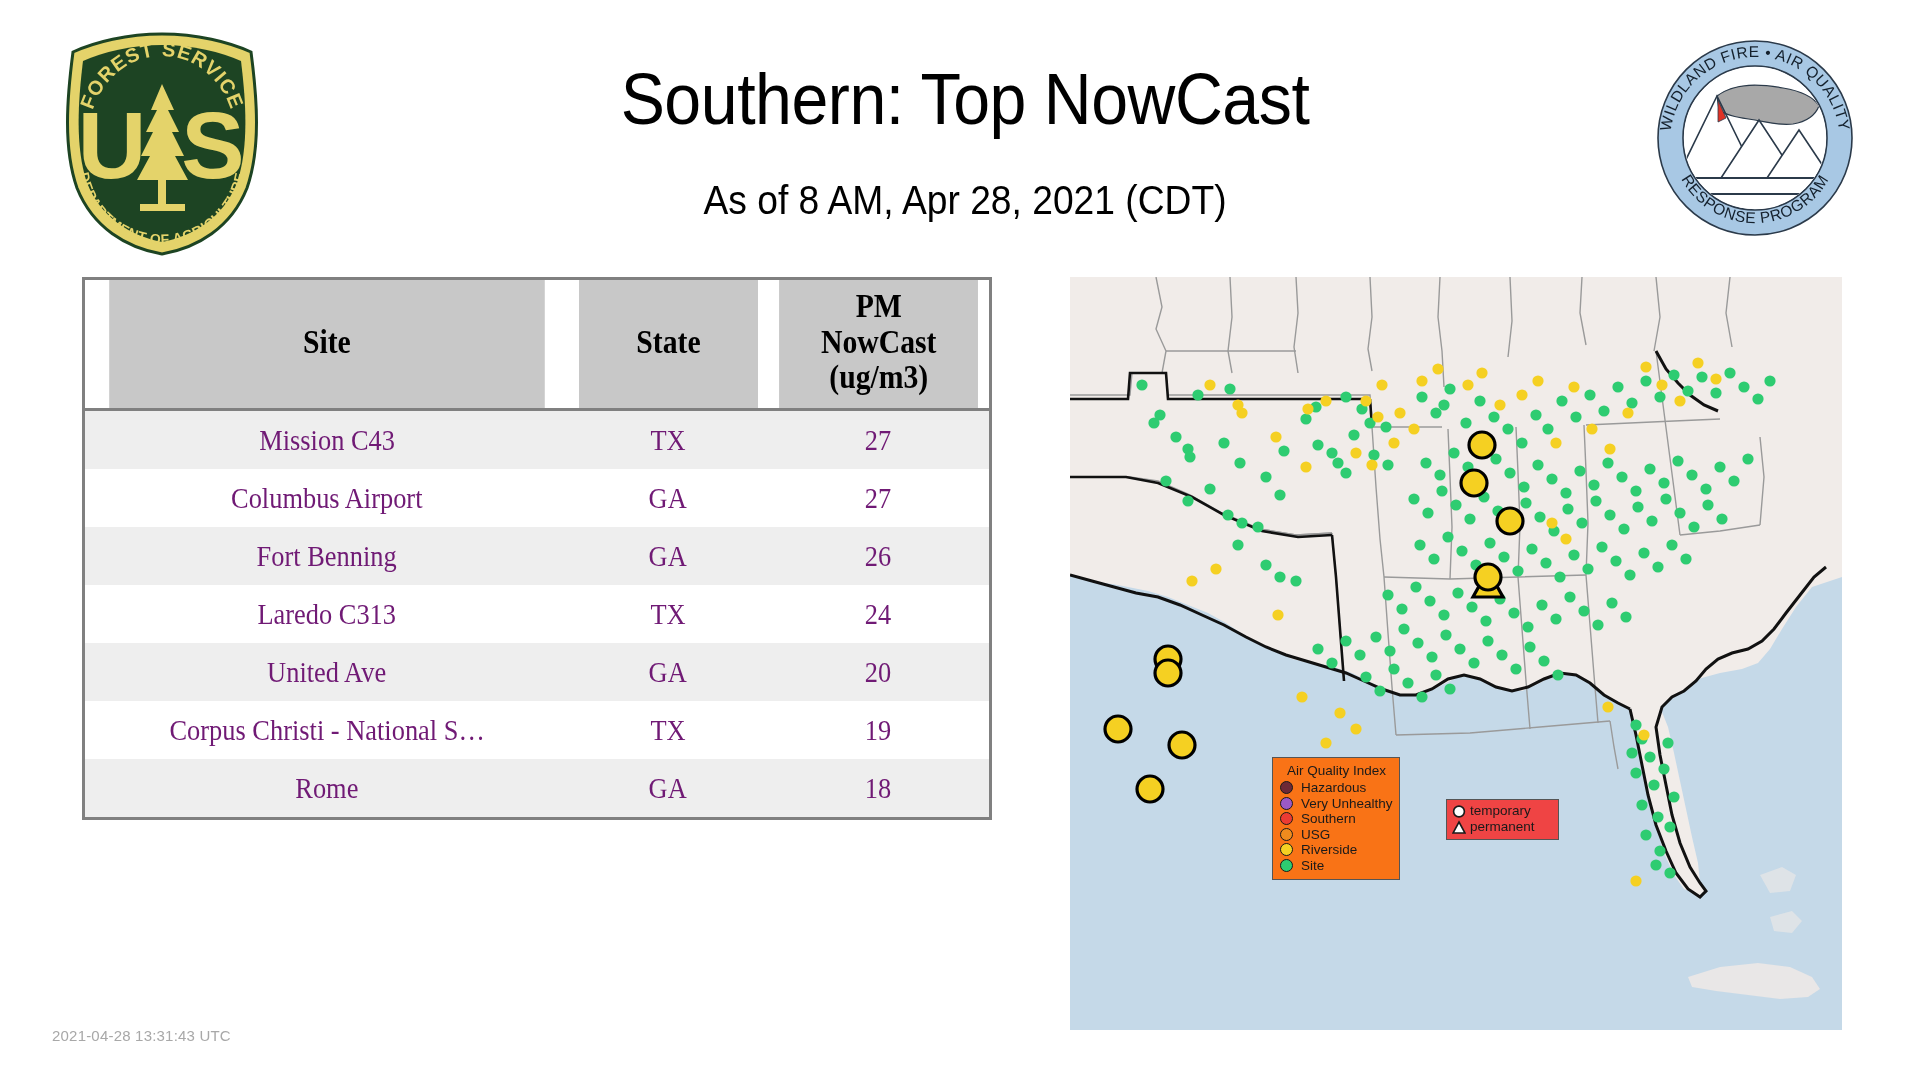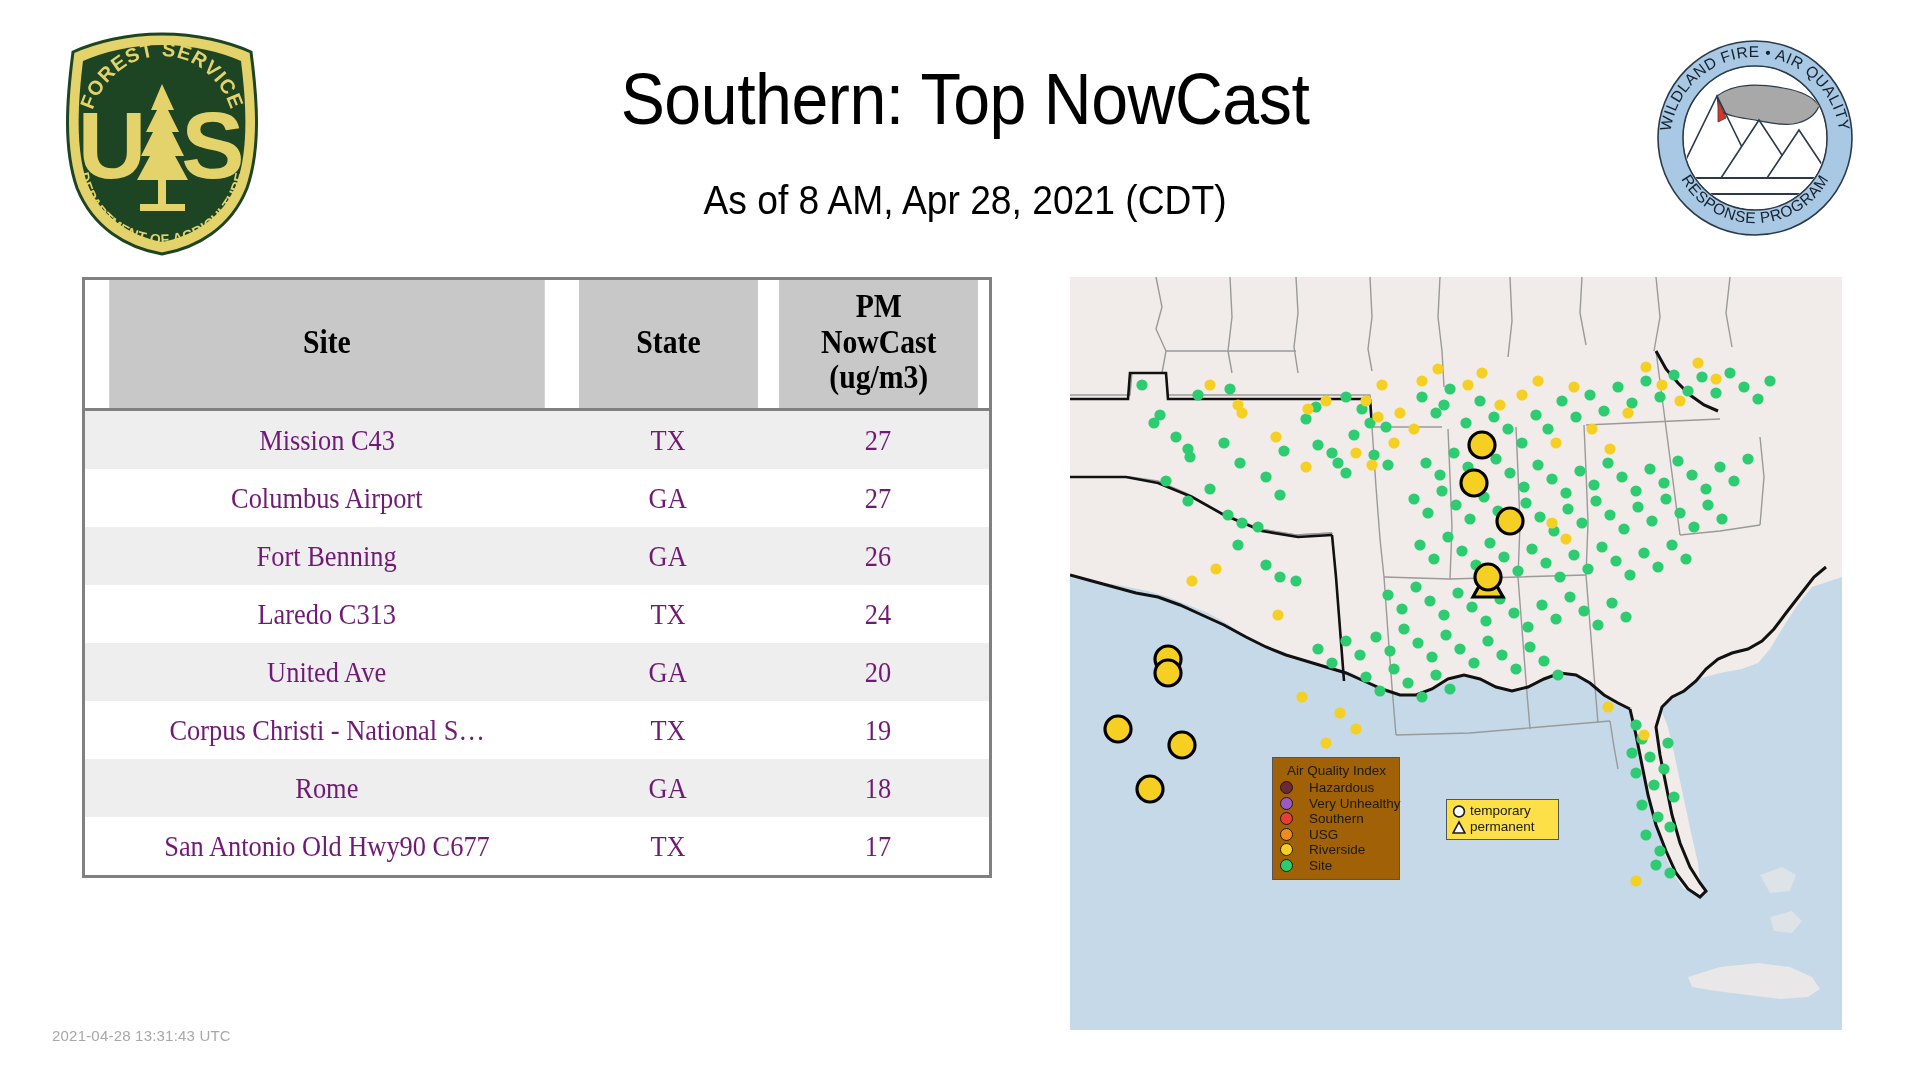--- a/index.html
+++ b/index.html
@@ -130,57 +130,57 @@
     background: #c5d9e8;
   }
   #map-svg { display: block; width: 772px; height: 753px; }
 
   
   #aqi-legend {
     position: absolute;
     left: 1272px;
     top: 757px;
     width: 128px;
-    background: #a16207;
+    background: #f97316;
     border: 1px solid #555555;
     padding: 5px 6px 6px 7px;
     box-sizing: border-box;
     font-family: "Liberation Sans", sans-serif;
   }
   #aqi-legend .lg-title {
     font-size: 13.5px;
     color: #1a1a1a;
     text-align: center;
     margin-bottom: 2px;
   }
   #aqi-legend .lg-row {
     display: flex;
     align-items: center;
-    gap: 16px;
+    gap: 8px;
     height: 15.5px;
   }
   #aqi-legend .swatch {
     width: 11px; height: 11px;
     border-radius: 50%;
     border: 1.2px solid #1a1a1a;
     flex: 0 0 auto;
   }
   #aqi-legend .lg-label {
     font-size: 13.5px;
     color: #1a1a1a;
     white-space: nowrap;
     line-height: 1;
   }
 
   #monitor-legend {
     position: absolute;
     left: 1446px;
     top: 799px;
     width: 113px;
-    background: #fde047;
+    background: #ef4444;
     border: 1px solid #555555;
     padding: 3px 5px 4px 5px;
     box-sizing: border-box;
     font-family: "Liberation Sans", sans-serif;
   }
   #monitor-legend .ml-row {
     display: flex;
     align-items: center;
     gap: 4px;
     height: 16px;
@@ -303,25 +303,20 @@
         </tr>
         <tr>
           <td><span>Corpus Christi - National S…</span></td>
           <td><span>TX</span></td>
           <td><span>19</span></td>
         </tr>
         <tr>
           <td><span>Rome</span></td>
           <td><span>GA</span></td>
           <td><span>18</span></td>
-        </tr>
-        <tr>
-          <td><span>San Antonio Old Hwy90 C677</span></td>
-          <td><span>TX</span></td>
-          <td><span>17</span></td>
         </tr>
       </tbody>
   </table>
 </div>
 
 <div id="timestamp">2021-04-28 13:31:43 UTC</div>
 
 <div id="map-panel">
   <svg id="map-svg" viewBox="0 0 772 753">
     <rect x="0" y="0" width="772" height="753" fill="#c5d9e8"></rect>

